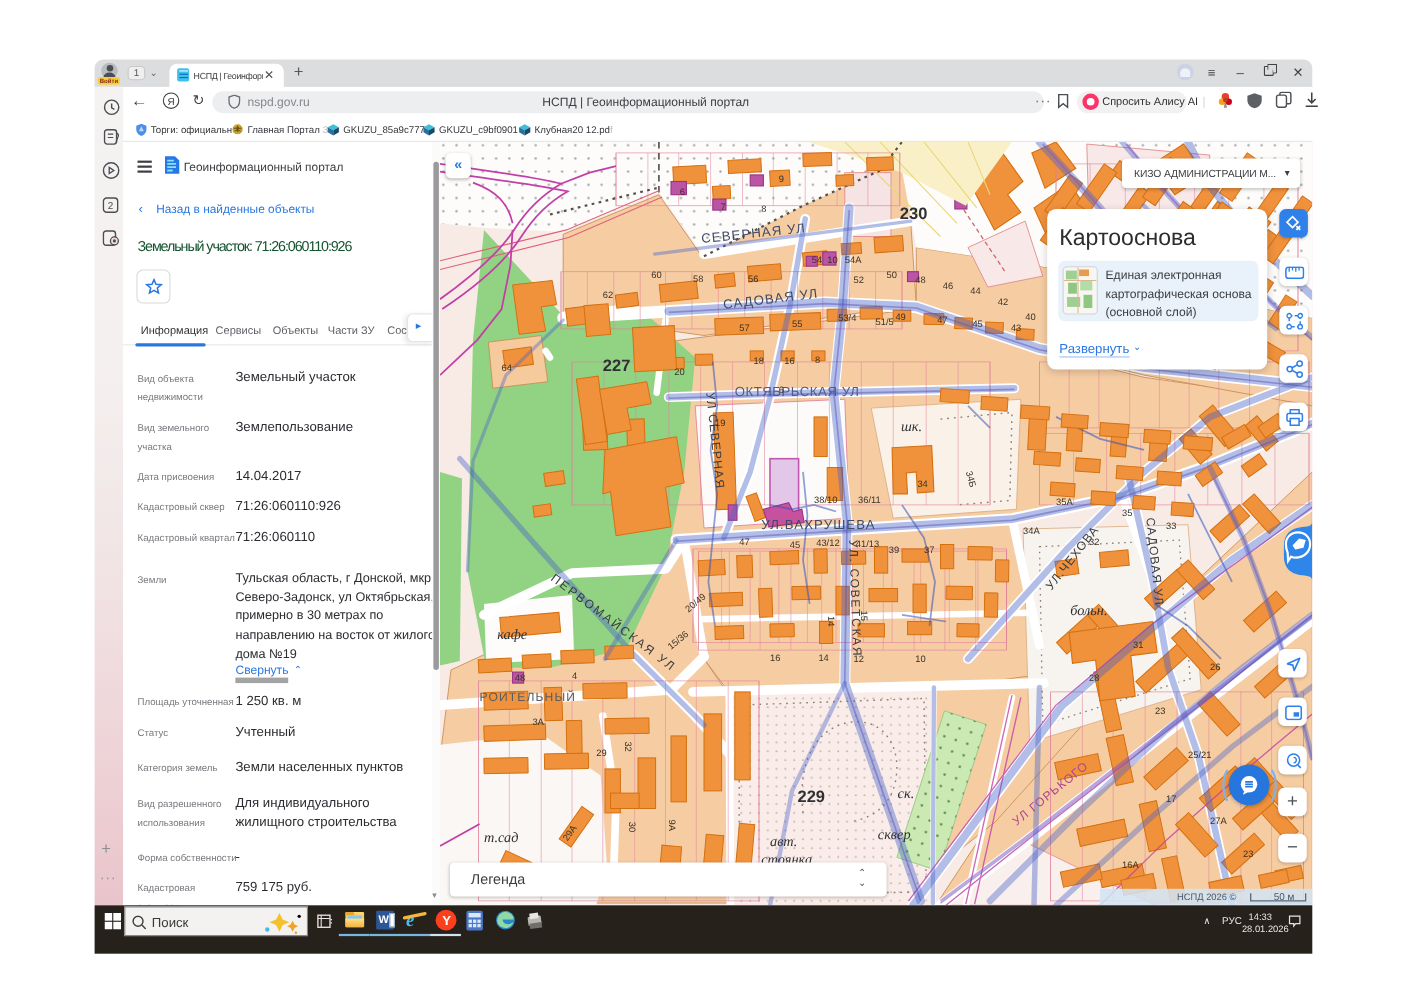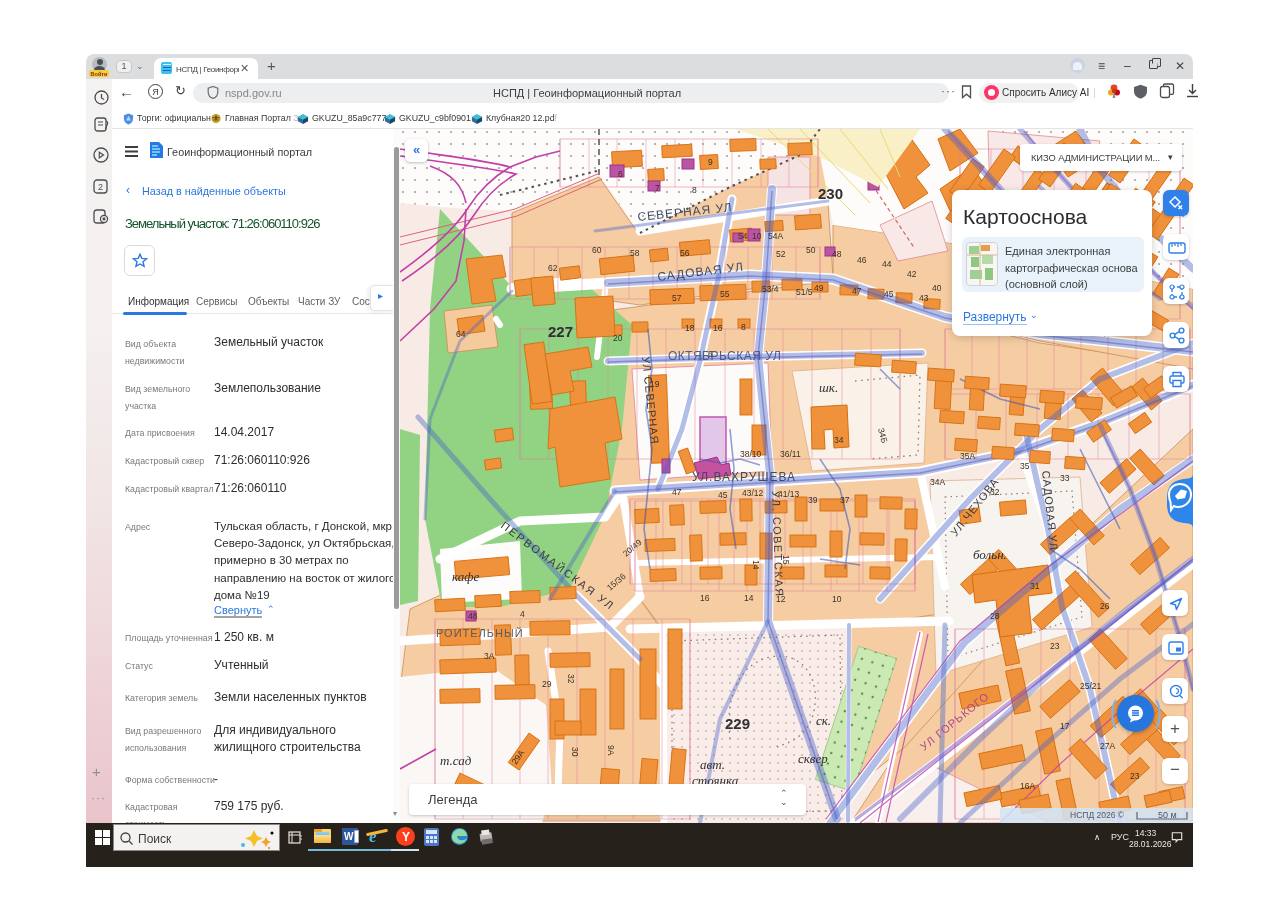--- a/index.html
+++ b/index.html
@@ -178,23 +178,23 @@
   <div class="abs" style="left:13px;top:207px;width:95px;font-size:8.8px;color:#77797e;line-height:17px;">Вид объекта недвижимости</div>
   <div class="abs" style="left:102px;top:205px;width:172px;font-size:12px;color:#2b2d31;line-height:17px;">Земельный участок</div>
   <div class="abs" style="left:13px;top:252px;width:95px;font-size:8.8px;color:#77797e;line-height:17px;">Вид земельного участка</div>
   <div class="abs" style="left:102px;top:251px;width:172px;font-size:12px;color:#2b2d31;line-height:17px;">Землепользование</div>
   <div class="abs" style="left:13px;top:296px;width:95px;font-size:8.8px;color:#77797e;line-height:17px;">Дата присвоения</div>
   <div class="abs" style="left:102px;top:295px;width:172px;font-size:12px;color:#2b2d31;line-height:17px;">14.04.2017</div>
   <div class="abs" style="left:13px;top:324px;width:95px;font-size:8.8px;color:#77797e;line-height:17px;">Кадастровый сквер</div>
   <div class="abs" style="left:102px;top:323px;width:172px;font-size:12px;color:#2b2d31;line-height:17px;">71:26:060110:926</div>
   <div class="abs" style="left:13px;top:352px;width:95px;font-size:8.8px;color:#77797e;line-height:17px;">Кадастровый квартал</div>
   <div class="abs" style="left:102px;top:351px;width:172px;font-size:12px;color:#2b2d31;line-height:17px;">71:26:060110</div>
-  <div class="abs" style="left:13px;top:390px;width:95px;font-size:8.8px;color:#77797e;line-height:17px;">Адрес</div>
+  <div class="abs" style="left:13px;top:390px;width:95px;font-size:8.8px;color:#77797e;line-height:17px;">Земли</div>
   <div class="abs" style="left:102px;top:389px;width:175px;font-size:11.5px;color:#2b2d31;line-height:17.2px;white-space:nowrap;">Тульская область, г Донской, мкр<br>Северо-Задонск, ул Октябрьская,<br>примерно в 30 метрах по<br>направлению на восток от жилого<br>дома №19</div>
-  <div class="abs" style="left:102px;top:475px;font-size:11px;color:#2a77e0;border-bottom:2px solid #a3a3a3;">Свернуть</div>
+  <div class="abs" style="left:102px;top:475px;font-size:11px;color:#2a77e0;border-bottom:5px solid #a3a3a3;">Свернуть</div>
   <div class="abs" style="left:155px;top:475px;font-size:9px;color:#2a77e0;">⌃</div>
   <div class="abs" style="left:13px;top:501px;width:95px;font-size:8.8px;color:#77797e;line-height:17px;">Площадь уточненная</div>
   <div class="abs" style="left:102px;top:500px;width:172px;font-size:12px;color:#2b2d31;line-height:17px;">1 250 кв. м</div>
   <div class="abs" style="left:13px;top:529px;width:95px;font-size:8.8px;color:#77797e;line-height:17px;">Статус</div>
   <div class="abs" style="left:102px;top:528px;width:172px;font-size:12px;color:#2b2d31;line-height:17px;">Учтенный</div>
   <div class="abs" style="left:13px;top:561px;width:95px;font-size:8.8px;color:#77797e;line-height:17px;">Категория земель</div>
   <div class="abs" style="left:102px;top:560px;width:172px;font-size:12px;color:#2b2d31;line-height:17px;">Земли населенных пунктов</div>
   <div class="abs" style="left:13px;top:594px;width:95px;font-size:8.8px;color:#77797e;line-height:17px;">Вид разрешенного использования</div>
   <div class="abs" style="left:102px;top:593px;width:175px;font-size:12px;color:#2b2d31;line-height:17px;">Для индивидуального жилищного строительства</div>
   <div class="abs" style="left:13px;top:643px;width:100px;font-size:8.8px;color:#77797e;line-height:17px;">Форма собственности</div>

